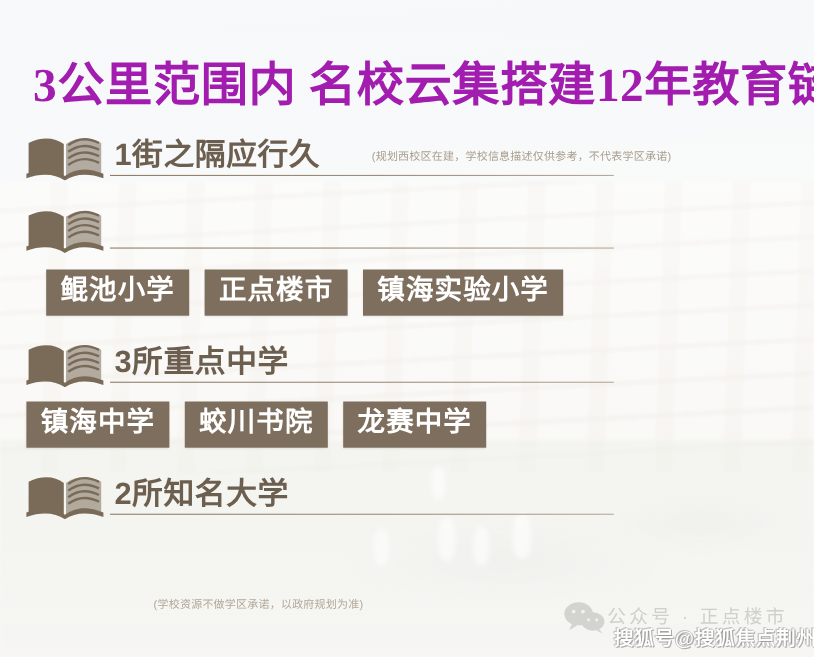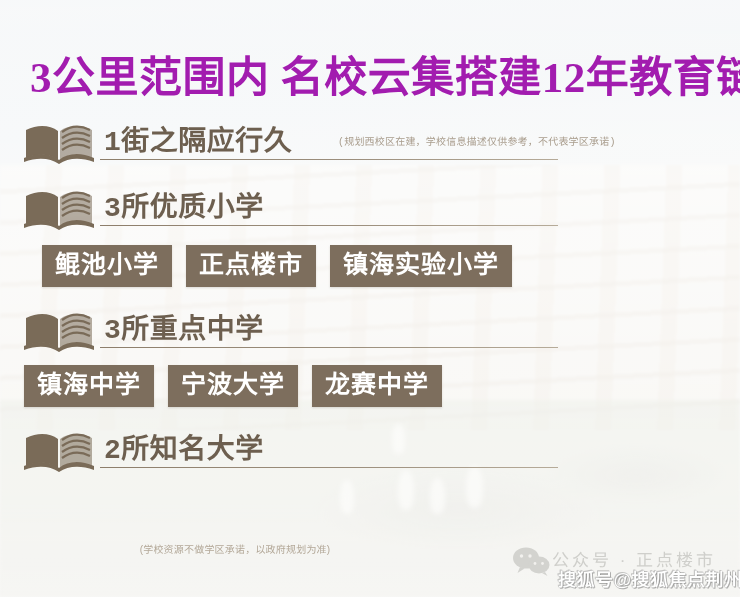--- a/index.html
+++ b/index.html
@@ -86,21 +86,20 @@
     color: #a21caf;
     letter-spacing: 0.5px;
     white-space: nowrap;
   }
 
   
   .section {
     position: absolute;
     left: 0;
     width: 588px;
-    font-family: Liberation Mono, monospace;
   }
   .sec-head {
     position: relative;
     height: 56px;
   }
   .book-icon {
     position: absolute;
     left: 22px;
     top: 8px;
     width: 76px;
@@ -236,21 +235,20 @@
     <div class="sec-head">
       <svg class="book-icon" viewBox="0 0 76 44" xmlns="http://www.w3.org/2000/svg">
         <path d="M4 10 C16 4 28 5 36 11 L36 40 C28 34 16 33 4 38 Z" fill="#7a6b58"></path>
         <path d="M38 11 C46 5 58 4 70 10 L70 38 C58 33 46 34 38 40 Z" fill="#7a6b58" opacity="0.55"></path>
         <path d="M40 12 C48 6 58 5 68 10" stroke="#7a6b58" stroke-width="2.2" fill="none"></path>
         <path d="M40 18 C48 12 58 11 68 16" stroke="#7a6b58" stroke-width="2.2" fill="none"></path>
         <path d="M40 24 C48 18 58 17 68 22" stroke="#7a6b58" stroke-width="2.2" fill="none"></path>
         <path d="M40 30 C48 24 58 23 68 28" stroke="#7a6b58" stroke-width="2.2" fill="none"></path>
         <path d="M2 38 C16 32 28 33 37 40 C46 33 58 32 72 38 L72 42 C58 37 46 38 37 44 C28 38 16 37 2 42 Z" fill="#7a6b58"></path>
       </svg>
-      <div class="sec-title">3所优质小学</div>
       <div class="sec-rule"></div>
     </div>
   </div>
   <div class="tag-row" style="top:245px;padding-left:18px;">
     <div class="tag">鲲池小学</div>
     <div class="tag">正点楼市</div>
     <div class="tag">镇海实验小学</div>
   </div>
 
   <div class="section" style="top:300px;">
@@ -263,21 +261,21 @@
         <path d="M40 24 C48 18 58 17 68 22" stroke="#7a6b58" stroke-width="2.2" fill="none"></path>
         <path d="M40 30 C48 24 58 23 68 28" stroke="#7a6b58" stroke-width="2.2" fill="none"></path>
         <path d="M2 38 C16 32 28 33 37 40 C46 33 58 32 72 38 L72 42 C58 37 46 38 37 44 C28 38 16 37 2 42 Z" fill="#7a6b58"></path>
       </svg>
       <div class="sec-title">3所重点中学</div>
       <div class="sec-rule"></div>
     </div>
   </div>
   <div class="tag-row" style="top:365px;">
     <div class="tag">镇海中学</div>
-    <div class="tag">宁波大学</div>
+    <div class="tag">蛟川书院</div>
     <div class="tag">龙赛中学</div>
   </div>
 
   <div class="section" style="top:420px;">
     <div class="sec-head">
       <svg class="book-icon" viewBox="0 0 76 44" xmlns="http://www.w3.org/2000/svg">
         <path d="M4 10 C16 4 28 5 36 11 L36 40 C28 34 16 33 4 38 Z" fill="#7a6b58"></path>
         <path d="M38 11 C46 5 58 4 70 10 L70 38 C58 33 46 34 38 40 Z" fill="#7a6b58" opacity="0.55"></path>
         <path d="M40 12 C48 6 58 5 68 10" stroke="#7a6b58" stroke-width="2.2" fill="none"></path>
         <path d="M40 18 C48 12 58 11 68 16" stroke="#7a6b58" stroke-width="2.2" fill="none"></path>

